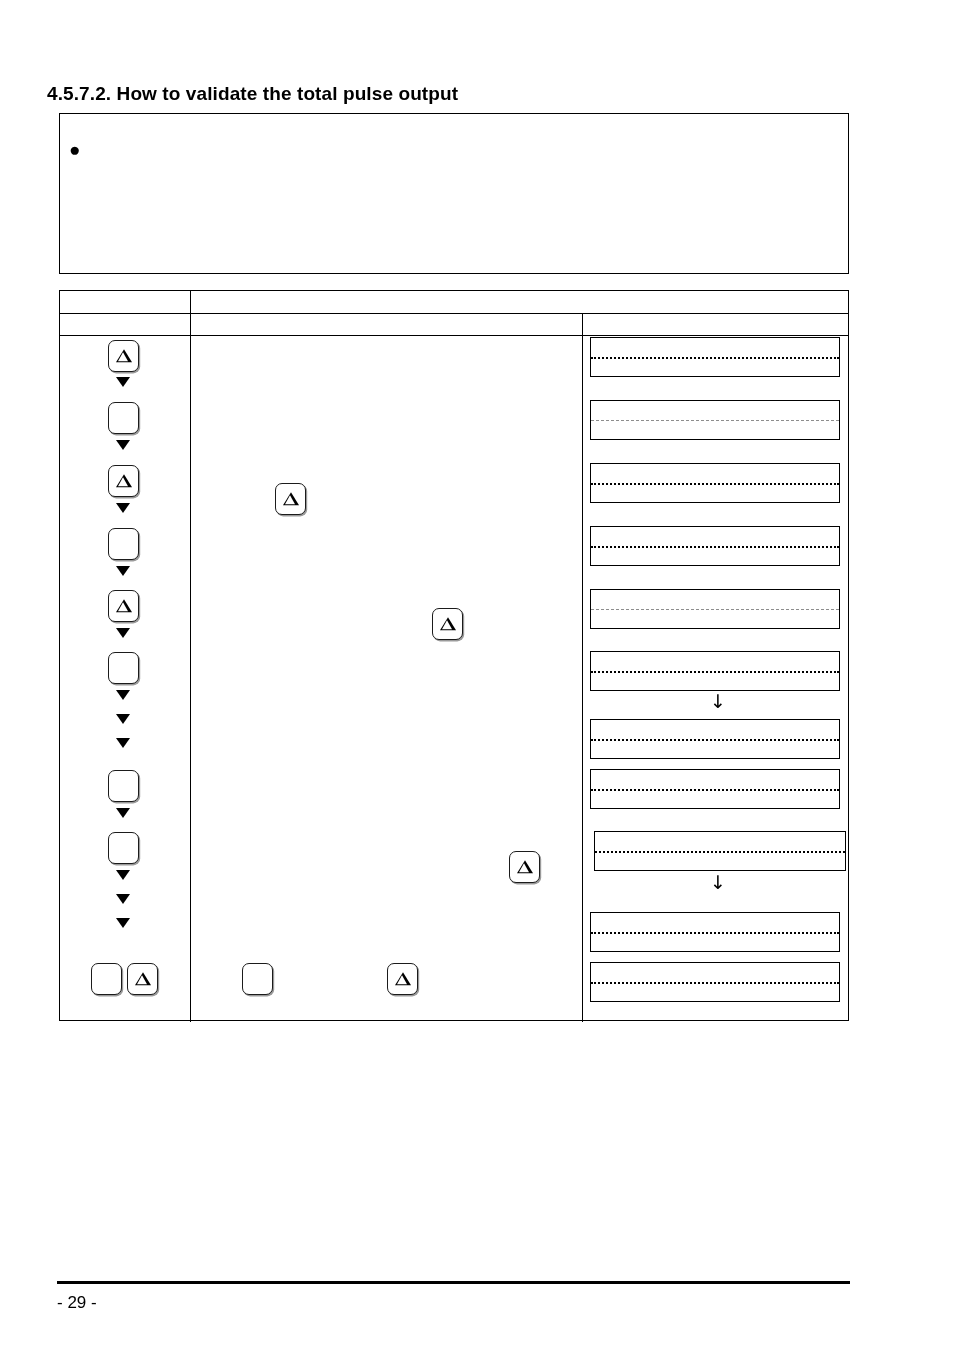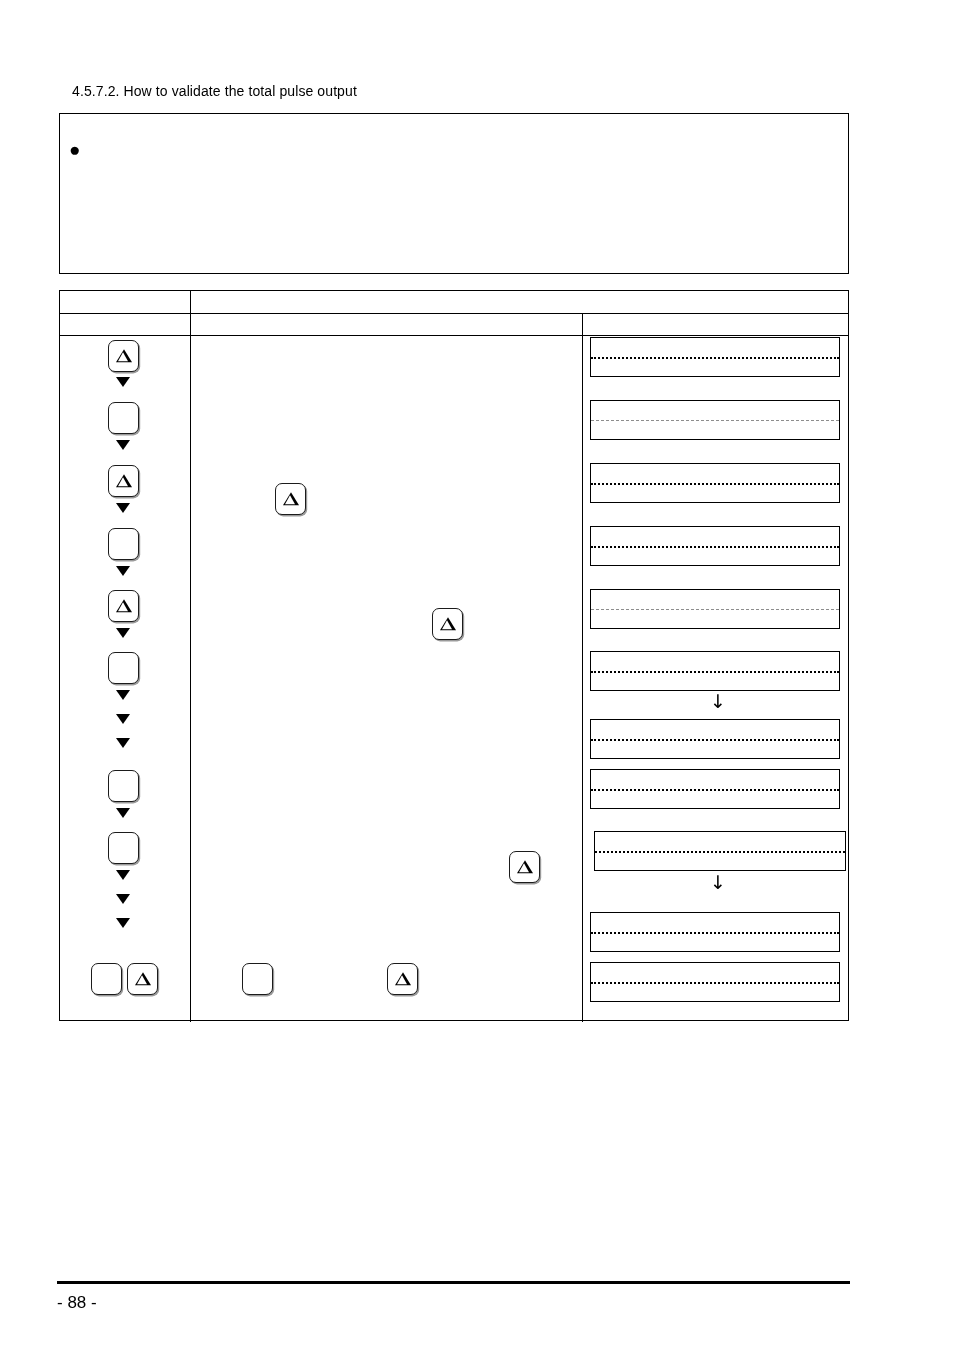--- a/index.html
+++ b/index.html
@@ -12,24 +12,24 @@
     height: 1351px;
     position: relative;
     font-family: "Liberation Sans", sans-serif;
     color: #000000;
     overflow: hidden;
   }
 
   
   #section-heading {
     position: absolute;
-    left: 72px;
+    left: 47px;
     top: 83px;
-    font-size: 14px;
-    font-weight: normal;
+    font-size: 19px;
+    font-weight: bold;
     letter-spacing: 0.1px;
     white-space: nowrap;
   }
 
   
   #note-box {
     position: absolute;
     left: 59px;
     top: 113px;
     width: 790px;
@@ -356,13 +356,13 @@
   <div class="lcd-line indent4">
     
   </div>
   <div class="divider bold-dot"></div>
   <div class="lcd-line indent5">
     
   </div>
 </div>
 
 <div id="footer-rule"></div>
-<div id="page-number">- 88 -</div>
+<div id="page-number">- 29 -</div>
 
 </body></html>

